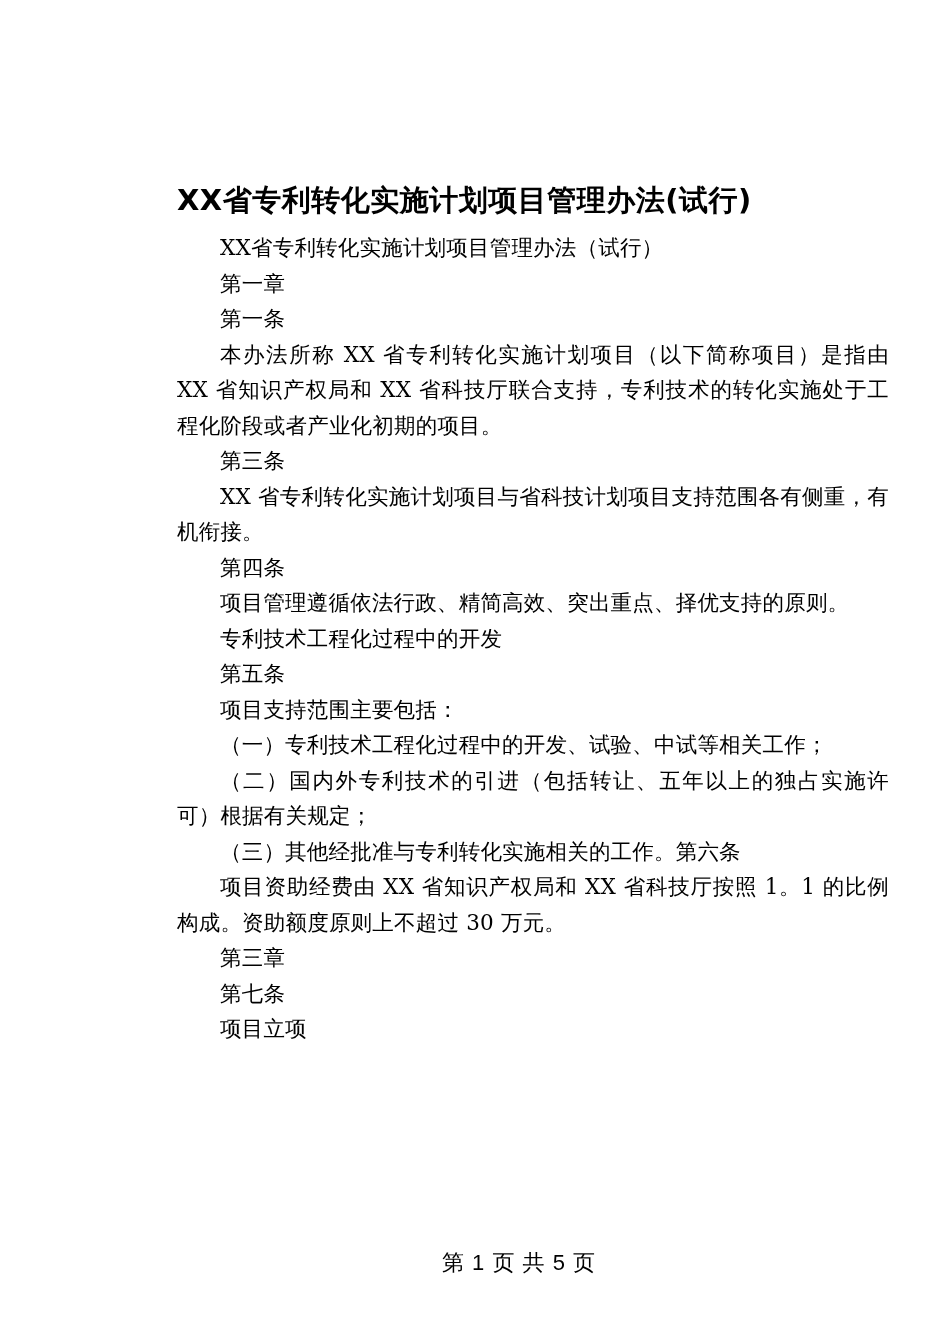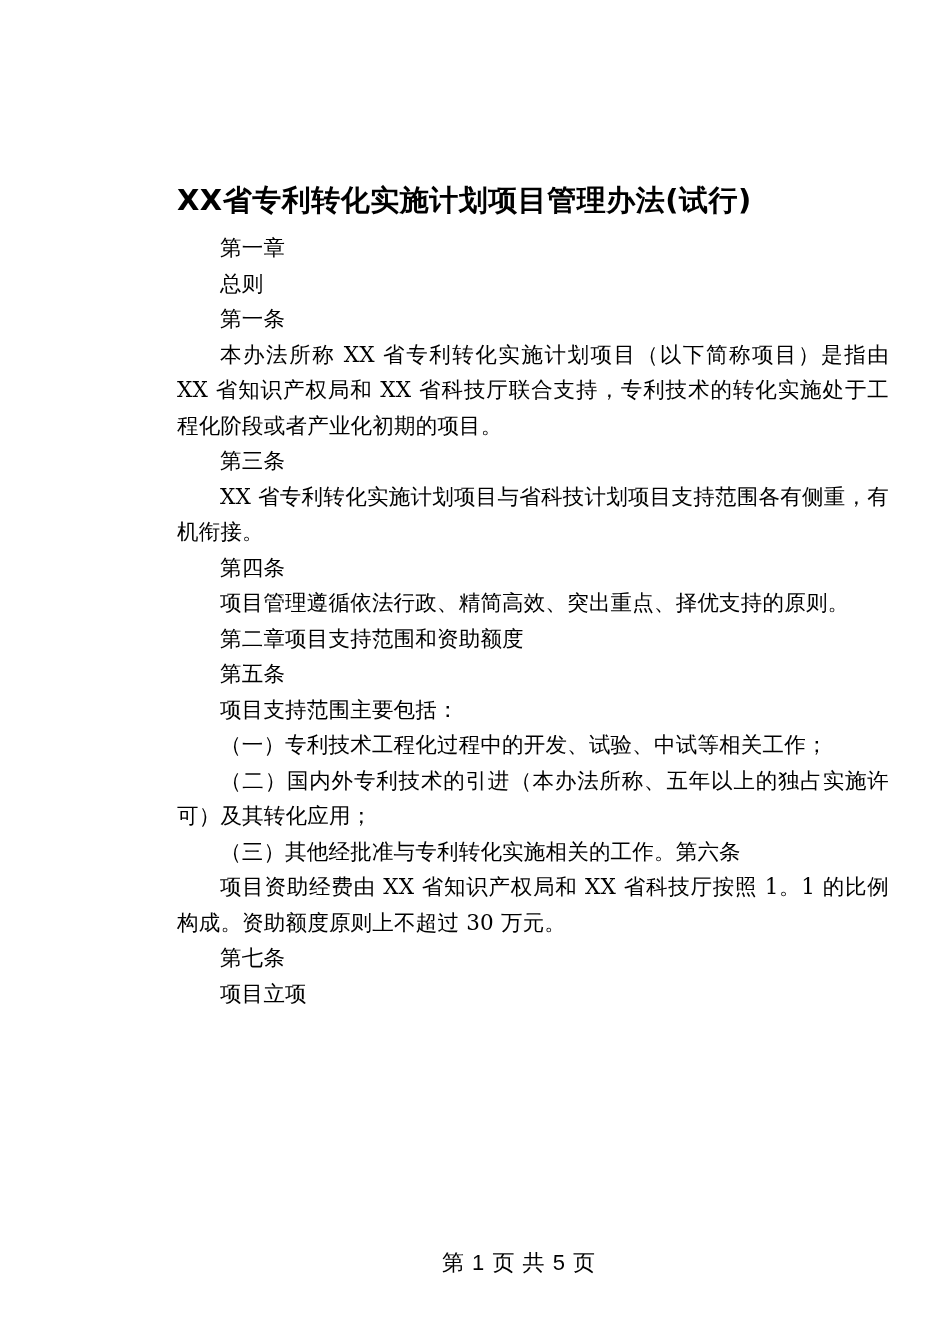--- a/index.html
+++ b/index.html
@@ -63,35 +63,36 @@
 </style>
 </head>
 <body>
 
 <div class="page">
 
   <div class="content">
 
     <h1 class="doc-title">XX省专利转化实施计划项目管理办法(试行)</h1>
 
+    <p class="para indent">XX省专利转化实施计划项目管理办法（试行）</p>
     <p class="para indent">第一章</p>
-    <p class="para indent">总则</p>
     <p class="para indent">第一条</p>
     <p class="para indent">本办法所称 XX 省专利转化实施计划项目（以下简称项目）是指由 XX 省知识产权局和 XX 省科技厅联合支持，专利技术的转化实施处于工程化阶段或者产业化初期的项目。</p>
     <p class="para indent">第三条</p>
     <p class="para indent">XX 省专利转化实施计划项目与省科技计划项目支持范围各有侧重，有机衔接。</p>
     <p class="para indent">第四条</p>
     <p class="para indent">项目管理遵循依法行政、精简高效、突出重点、择优支持的原则。</p>
-    <p class="para indent">第二章项目支持范围和资助额度</p>
+    <p class="para indent">专利技术工程化过程中的开发</p>
     <p class="para indent">第五条</p>
     <p class="para indent">项目支持范围主要包括：</p>
     <p class="para indent">（一）专利技术工程化过程中的开发、试验、中试等相关工作；</p>
-    <p class="para indent">（二）国内外专利技术的引进（本办法所称、五年以上的独占实施许可）及其转化应用；</p>
+    <p class="para indent">（二）国内外专利技术的引进（包括转让、五年以上的独占实施许可）根据有关规定；</p>
     <p class="para indent">（三）其他经批准与专利转化实施相关的工作。第六条</p>
     <p class="para indent">项目资助经费由 XX 省知识产权局和 XX 省科技厅按照 1。1 的比例构成。资助额度原则上不超过 30 万元。</p>
+    <p class="para indent">第三章</p>
     <p class="para indent">第七条</p>
     <p class="para indent">项目立项</p>
 
   </div>
 
   <div class="footer">第 1 页  共 5 页</div>
 
 </div>
 
 </body></html>

